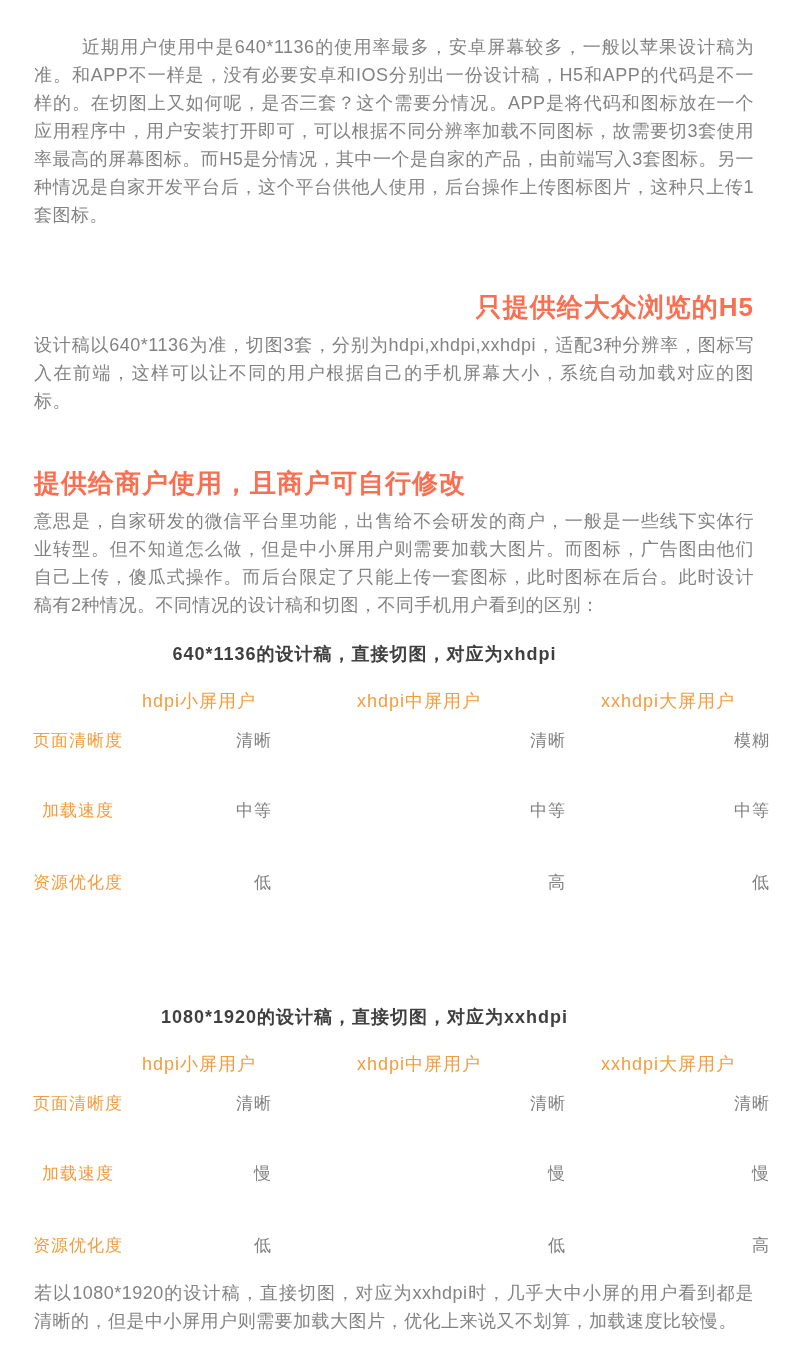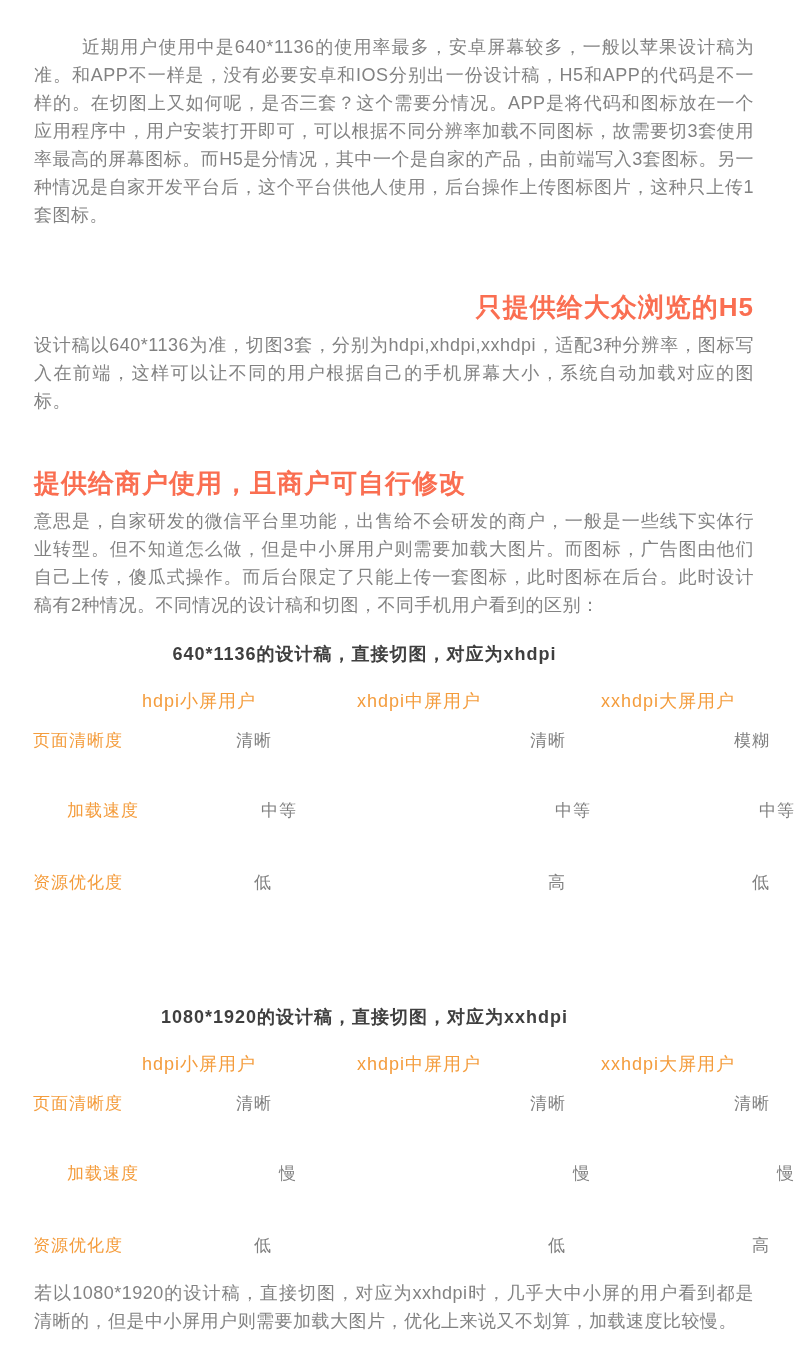--- a/index.html
+++ b/index.html
@@ -72,21 +72,21 @@
     white-space: nowrap;
   }
   .trow .td {
     font-size: 17px;
     letter-spacing: 1px;
     color: #7f7f7f;
     text-align: right;
     white-space: nowrap;
   }
   .r1 { margin-top: 20px; }
-  .r2 { margin-top: 50px; padding-left: 25px; }
+  .r2 { margin-top: 50px; }
   .r3 { margin-top: 52px; }
 
   .concl-1 { margin-top: 71px; }
   .concl-2 { margin-top: 23px; padding-bottom: 10px; }
 </style>
 </head>
 <body>
 
 <main class="doc">
 

